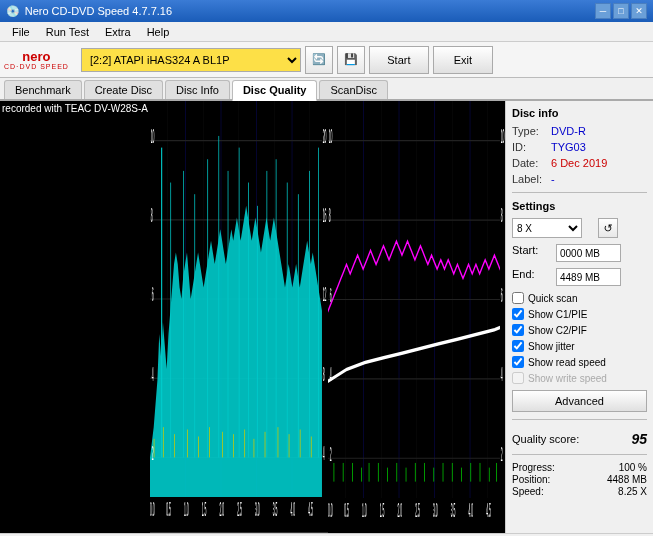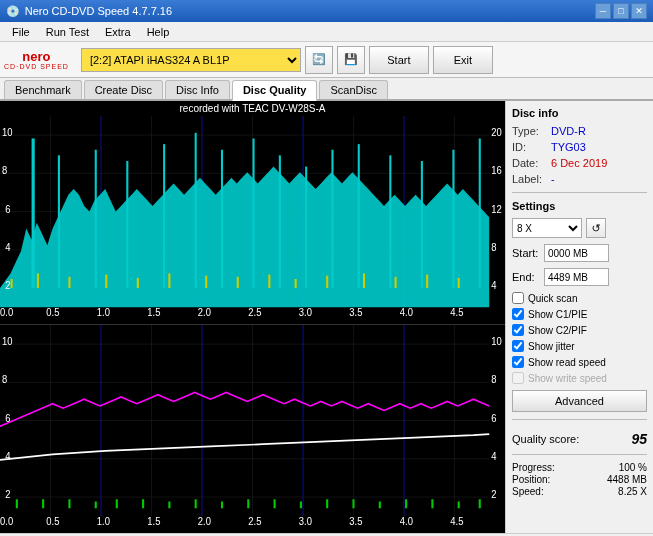--- a/index.html
+++ b/index.html
@@ -119,21 +119,21 @@
       height: calc(536px - 22px - 20px - 36px - 26px);
       background: white;
     }
 
     
     .chart-area {
       flex: 1;
       background: #000;
       position: relative;
       display: flex;
-      flex-direction: column;
+      flex-direction: row;
     }
 
     .chart-title {
       color: white;
       font-size: 10px;
       text-align: center;
       padding: 2px;
       background: #000;
     }
 
@@ -157,22 +157,21 @@
       display: flex;
       gap: 4px;
     }
     .info-label { color: #333; min-width: 35px; }
     .info-value { color: #0000cc; font-weight: 500; }
     .info-value.red { color: #cc0000; }
     .info-divider { border-top: 1px solid #bbb; margin: 3px 0; }
 
     .setting-row {
       display: flex;
-      align-items: center;
-      gap: 4px;
+      gap: 16px;
       margin-bottom: 2px;
     }
     .setting-select {
       height: 20px;
       border: 1px solid #aaa;
       background: white;
       font-size: 10px;
       width: 70px;
     }
     .setting-input {

